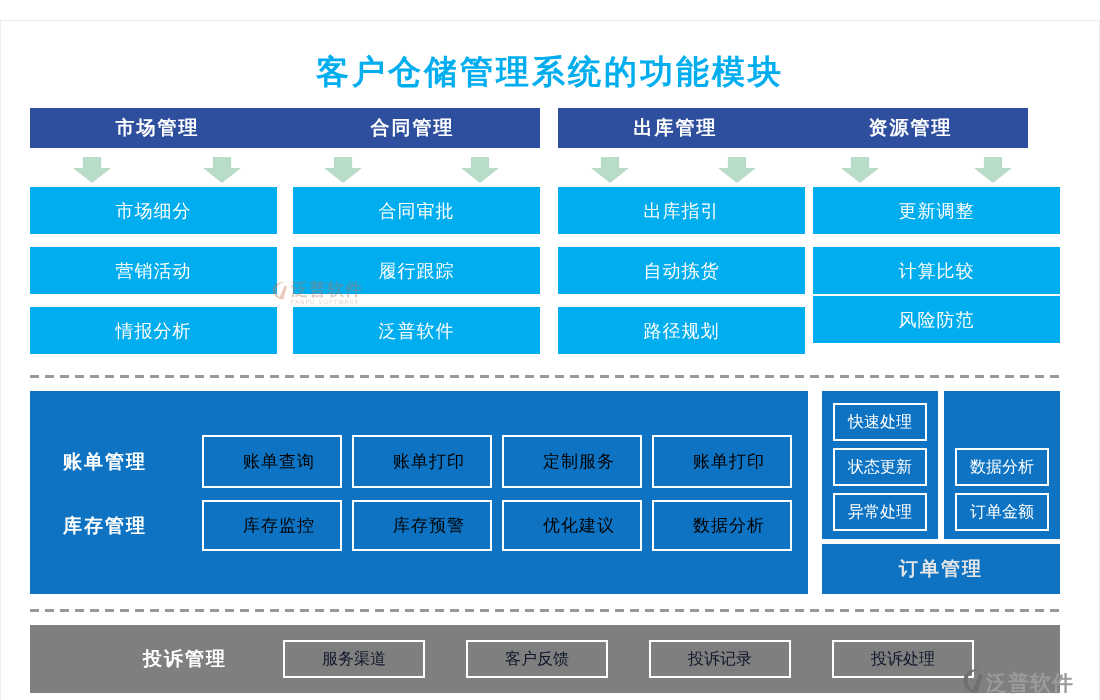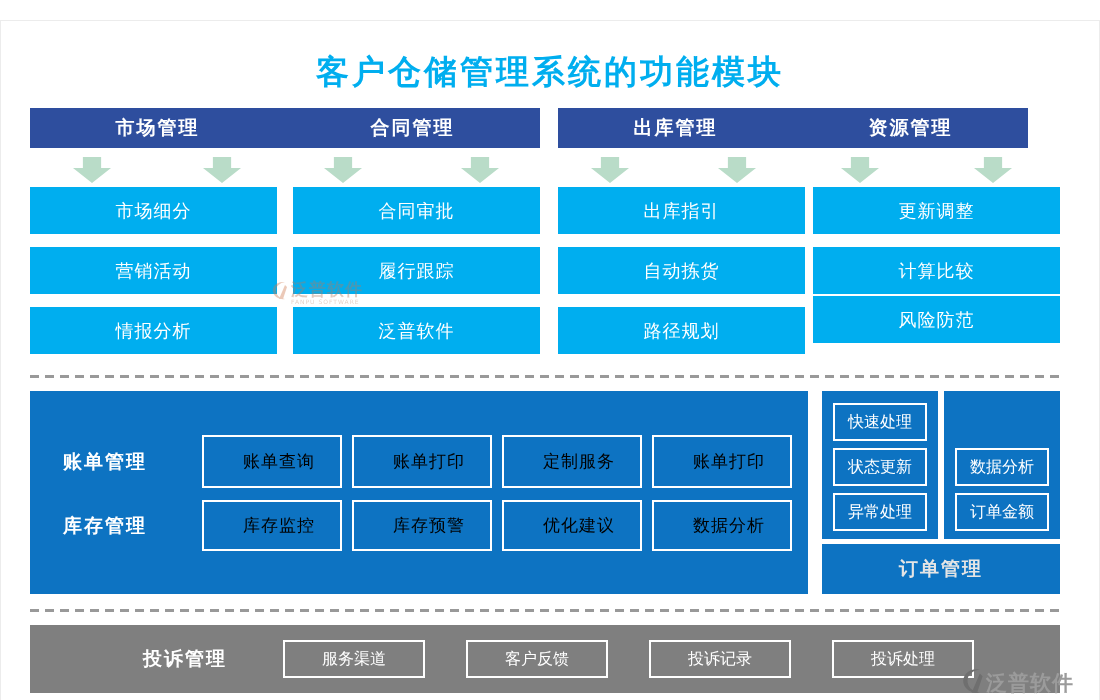--- a/index.html
+++ b/index.html
@@ -62,21 +62,21 @@
   .graybar{
     position:absolute;left:30px;top:605px;width:1030px;height:68px;background:var(--bar-gray,#7F7F7F);
   }
   .graylabel{
     position:absolute;left:80px;top:0;height:68px;width:150px;
     display:flex;align-items:center;justify-content:center;
     color:#fff;font-size:19px;font-weight:bold;letter-spacing:2px;
   }
   .graybox{
     position:absolute;top:15px;width:142px;height:38px;border:2px solid #fff;box-sizing:border-box;
-    display:flex;align-items:center;justify-content:center;color:#ffffff;font-size:16px;
+    display:flex;align-items:center;justify-content:center;color:#0f172a;font-size:16px;
   }
   .wm-center{
     position:absolute;left:272px;top:261px;opacity:0.40;display:flex;align-items:flex-start;gap:3px;
     pointer-events:none;
   }
   .wm-center .brand{color:#b07a62;font-size:17px;font-weight:bold;letter-spacing:1px;line-height:17px;}
   .wm-center .sub{color:#c08a70;font-size:6px;letter-spacing:1px;}
   .wm-br{
     position:absolute;left:962px;top:648px;width:130px;
   }

